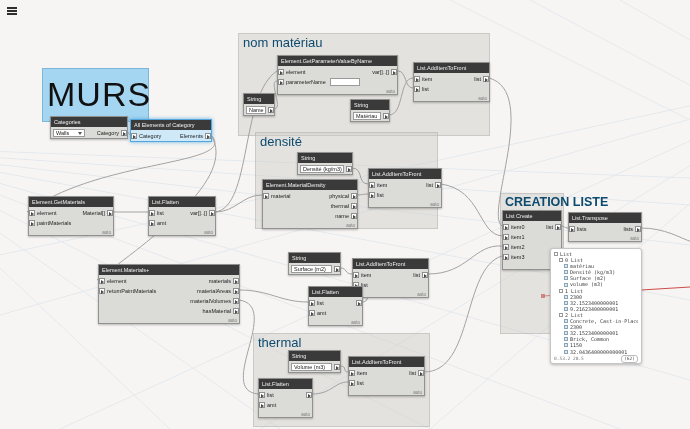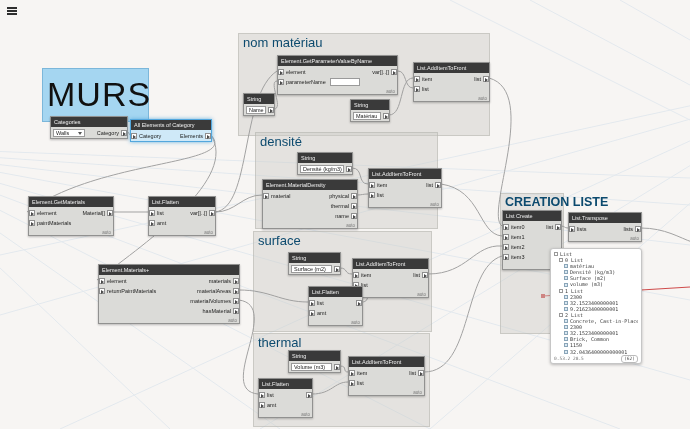--- a/index.html
+++ b/index.html
@@ -89,23 +89,20 @@
 
   <div class="group blue" style="left:42px;top:68px;width:107px;height:54px">
     <div class="gtitle">MURS</div>
   </div>
   <div class="group" style="left:238px;top:33px;width:252px;height:103px">
     <div class="gtitle">nom matériau</div>
   </div>
   <div class="group" style="left:255px;top:132px;width:183px;height:97px">
     <div class="gtitle">densité</div>
   </div>
-  <div class="group" style="left:253px;top:231px;width:179px;height:101px">
-    <div class="gtitle">surface</div>
-  </div>
   <div class="group" style="left:253px;top:333px;width:177px;height:94px">
     <div class="gtitle">thermal</div>
   </div>
   <div class="group" style="left:500px;top:193px;width:64px;height:141px">
     <div class="gtitle strong">CREATION LISTE</div>
   </div>
 
   <svg class="wires" width="690" height="429">
     <g stroke="#999" stroke-width="1" fill="none" opacity="0.9">
       <path d="M127,132 C130,132 128,135 131,135"></path>

